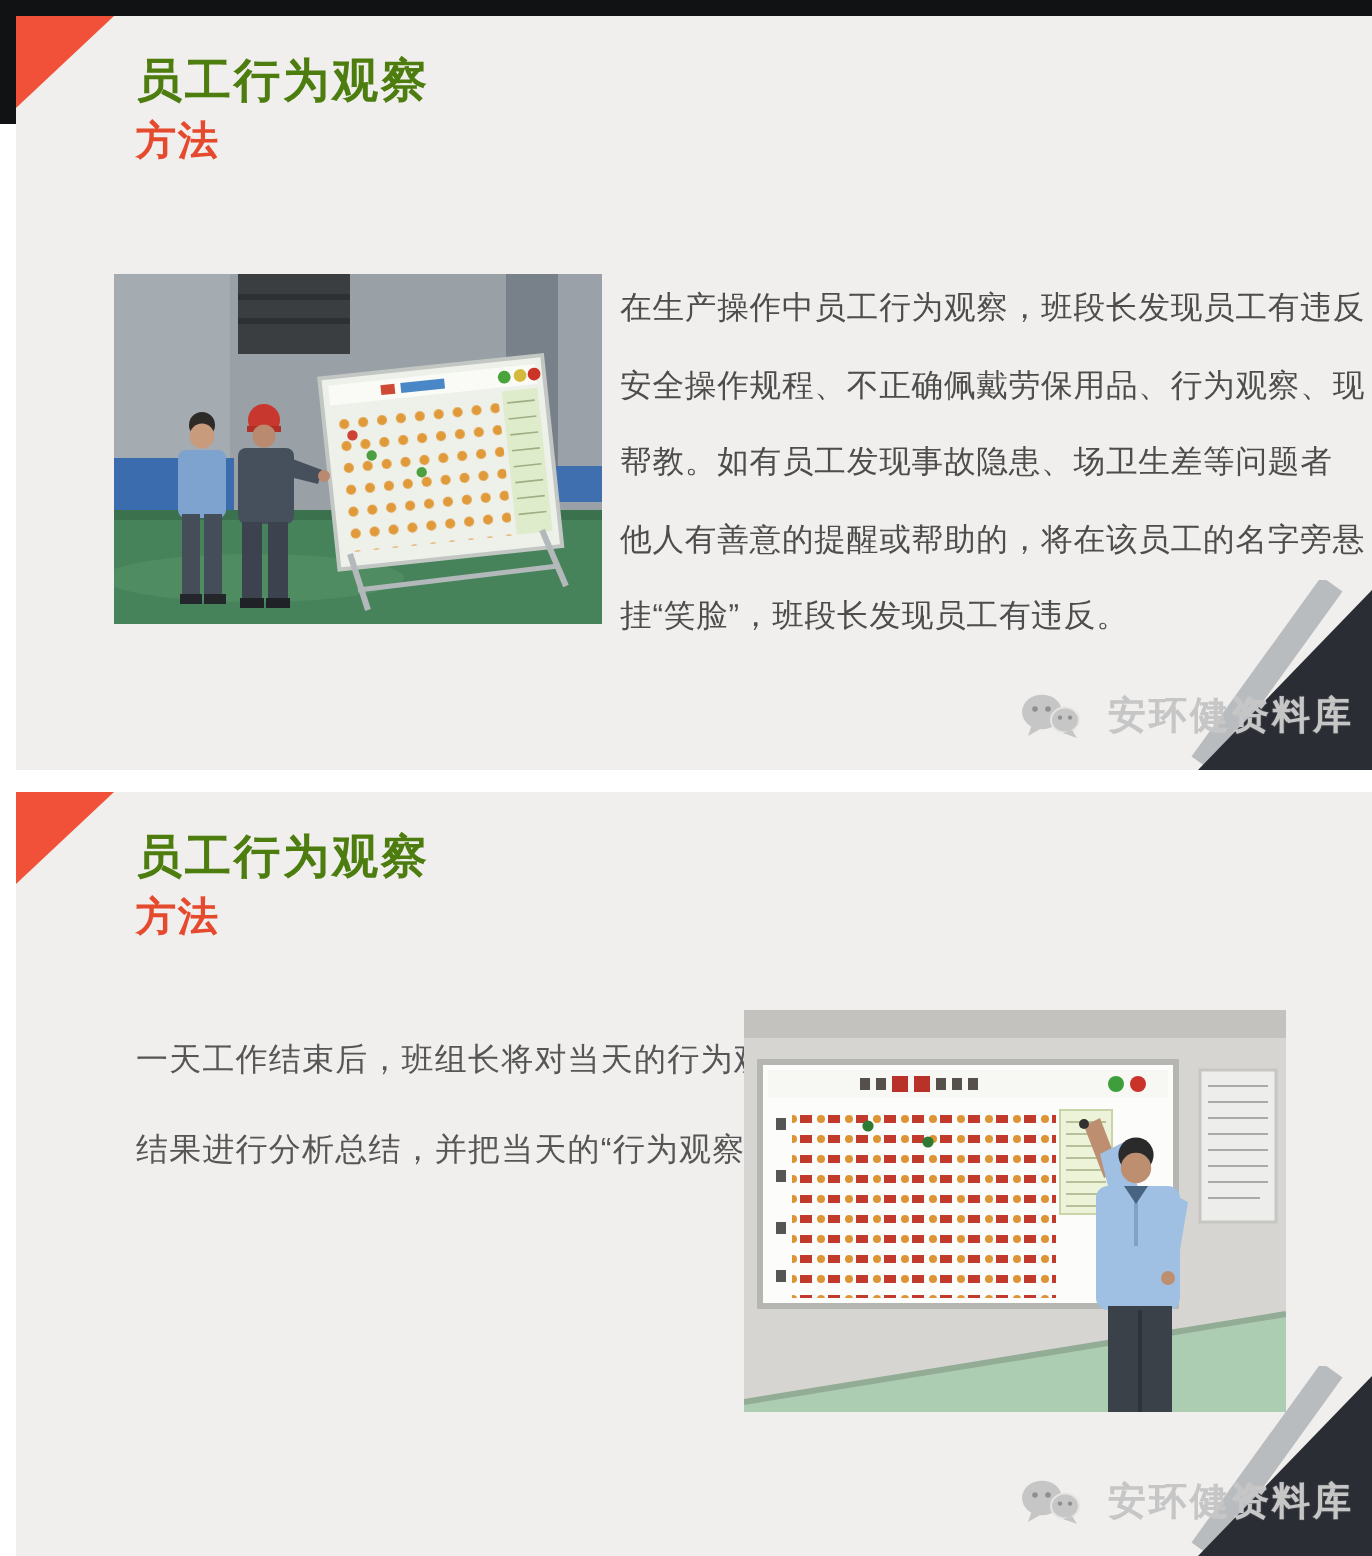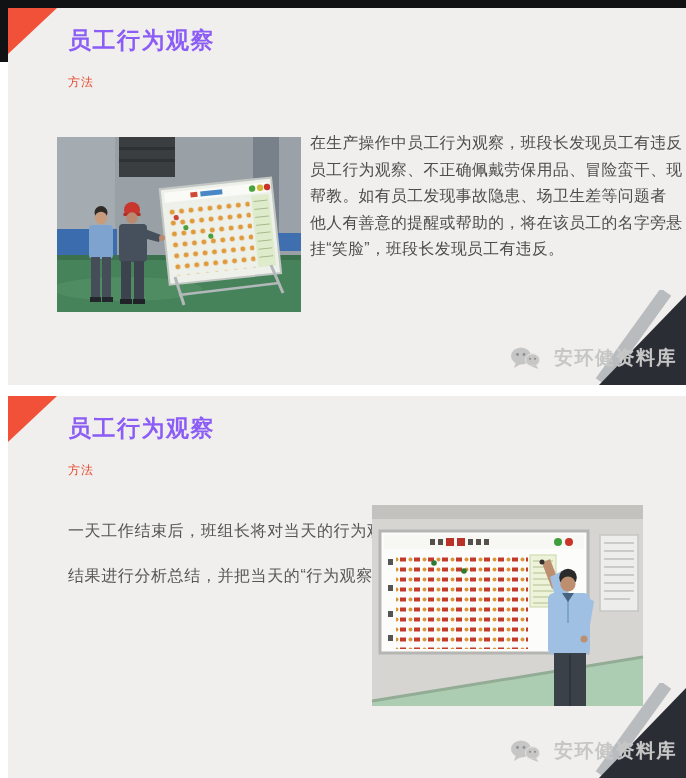--- a/index.html
+++ b/index.html
@@ -10,32 +10,32 @@
   .edge-left{position:absolute;left:0;top:0;width:9px;height:62px;background:#111214;}
 
   .slide{position:absolute;left:8px;width:678px;background:#f0efed;overflow:hidden;}
   #slide1{top:8px;height:377px;}
   #slide2{top:396px;height:382px;}
 
   .corner-tri{position:absolute;left:0;top:0;width:49px;height:46px;background:#f05138;
               clip-path:polygon(0 0,100% 0,0 100%);}
 
   .title{position:absolute;left:60px;top:18px;margin:0;font-size:23px;line-height:28px;
-         font-weight:700;color:#8b5cf6;letter-spacing:1.5px;}
-  .method{position:absolute;left:60px;top:66px;font-size:12px;font-weight:400;
+         font-weight:700;color:#4d7c0f;letter-spacing:1.5px;}
+  .method{position:absolute;left:60px;top:49px;font-size:20px;font-weight:700;
           color:#e64a2e;letter-spacing:1px;}
 
   .photo{position:absolute;overflow:hidden;background:#9aa1a7;}
   .photo svg{display:block;width:100%;height:100%;}
   #photo1{left:49px;top:129px;width:244px;height:175px;}
   #photo2{left:364px;top:109px;width:271px;height:201px;}
 
   .bodytext{position:absolute;color:#4d4d4d;}
   #bt1{left:302px;top:122px;width:372px;font-size:15.8px;}
-  #bt1 .line{height:26.6px;line-height:26.6px;letter-spacing:0.4px;white-space:nowrap;}
+  #bt1 .line{height:26.6px;line-height:26.6px;letter-spacing:0.4px;white-space:nowrap;margin-top:12px;}
   #bt2{left:60px;top:112px;width:340px;font-size:16px;color:#565656;}
   #bt2 .line{height:45px;line-height:45px;letter-spacing:0.6px;white-space:nowrap;}
 
   .corner-decor{position:absolute;right:0;bottom:0;width:100px;height:95px;}
 
   .watermark{position:absolute;right:9px;bottom:14px;display:flex;align-items:center;
              gap:14px;z-index:5;text-align:right;}
   .watermark .wm-text{font-size:19px;letter-spacing:1.5px;color:#c6c6c6;font-weight:700;
                       text-shadow:0 0 1px rgba(255,255,255,0.25);}
   .wm-icon{width:30px;height:24px;display:block;}
@@ -126,21 +126,21 @@
           <rect x="64" y="124" width="10" height="40" fill="#3c434e"></rect>
           <rect x="77" y="124" width="10" height="40" fill="#3c434e"></rect>
           <rect x="63" y="162" width="12" height="5" fill="#1f2327"></rect>
           <rect x="76" y="162" width="12" height="5" fill="#1f2327"></rect>
         </g>
       </svg>
     </div>
 
     <div class="bodytext" id="bt1">
       <div class="line">在生产操作中员工行为观察，班段长发现员工有违反</div>
-      <div class="line">员工行为观察、不正确佩戴劳保用品、冒险蛮干、现</div>
+      <div class="line">安全操作规程、不正确佩戴劳保用品、行为观察、现</div>
       <div class="line">帮教。如有员工发现事故隐患、场卫生差等问题者</div>
       <div class="line">他人有善意的提醒或帮助的，将在该员工的名字旁悬</div>
       <div class="line">挂“笑脸”，班段长发现员工有违反。</div>
     </div>
 
     <svg class="corner-decor" viewBox="0 0 100 95">
       <line x1="80" y1="2" x2="15" y2="92" stroke="#b4b7ba" stroke-width="13" opacity="0.9"></line>
       <polygon points="100,5 100,95 13,95" fill="#2a2d33"></polygon>
     </svg>
 

